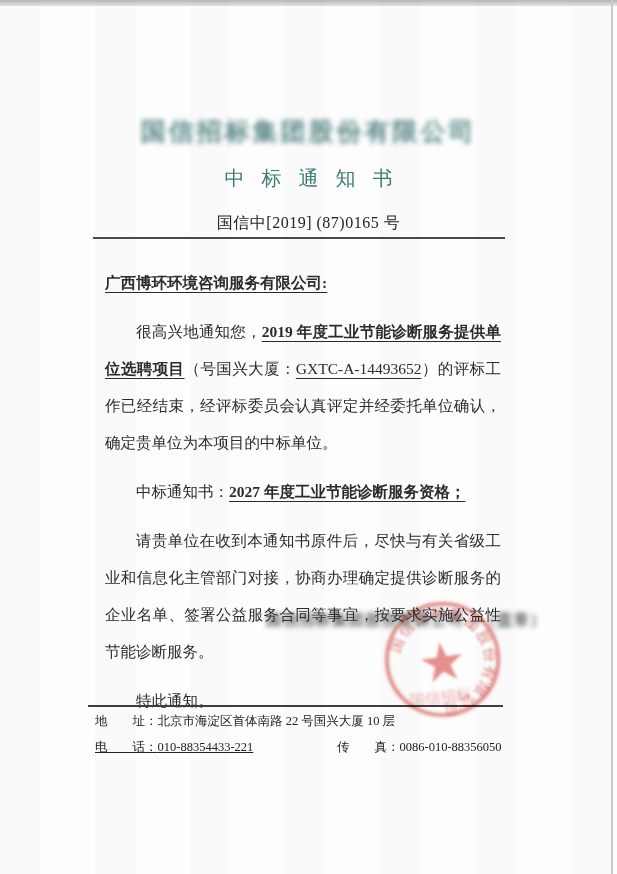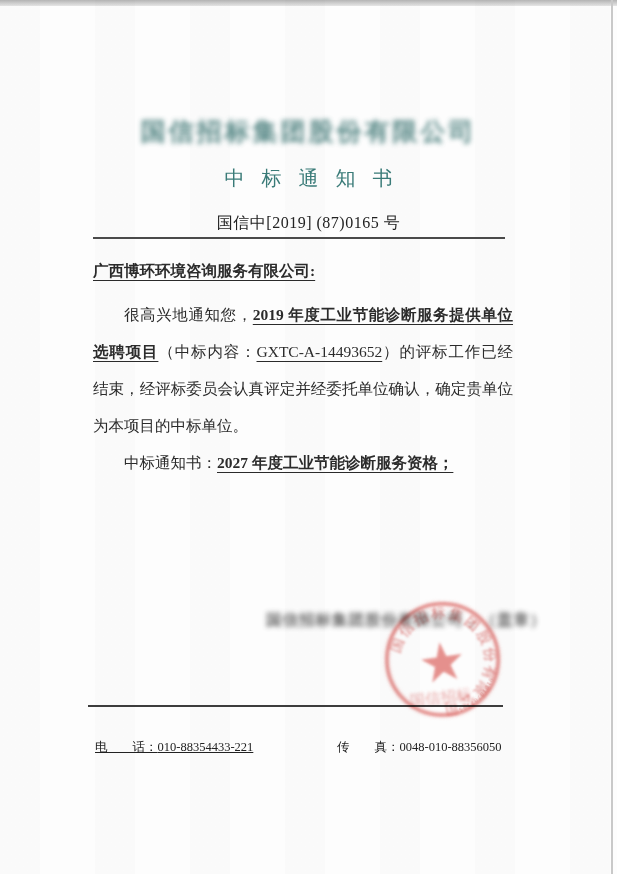--- a/index.html
+++ b/index.html
@@ -35,21 +35,21 @@
     text-align:center;font-size:16px;color:#222;letter-spacing:.5px;
   }
   .rule{position:absolute;background:#4a4a4a;height:2px;}
   .rule-header{top:237px;left:93px;width:412px;}
   .rule-footer{top:705px;left:88px;width:415px;height:1.5px;background:#3d3d3d;}
 
   .content{
     position:absolute;top:252px;left:93px;width:420px;
     font-size:15.5px;line-height:37px;text-align:justify;
   }
-  .content p{margin:0;}
+  .content p{margin:12px;}
   .recipient{margin-bottom:7px !important;}
   .para{text-indent:2em;}
   .closing{margin-top:12px !important;}
   .b{font-weight:bold;}
   .u{text-decoration:underline;text-underline-offset:4px;text-decoration-thickness:1px;}
 
   .signature-line{
     position:absolute;top:610px;left:266px;
     font-size:15.5px;font-weight:bold;color:#3a3a3a;
     letter-spacing:1px;filter:blur(2.4px);opacity:.75;white-space:nowrap;
@@ -80,34 +80,39 @@
   <div class="scan-noise"></div>
 
   <div class="letterhead">国信招标集团股份有限公司</div>
   <div class="doc-title">中标通知书</div>
   <div class="ref-number">国信中[2019] (87)0165 号</div>
   <div class="rule rule-header"></div>
 
   <div class="content">
     <p class="recipient"><span class="b u">广西博环环境咨询服务有限公司:</span></p>
 
-    <p class="para"><span>很高兴地通知您，</span><span class="b u">2019 年度工业节能诊断服务提供单位选聘项目</span><span>（中标内容：</span><span class="u">GXTC-A-14493652</span><span>）的评标工作已经结束，经评标委员会认真评定并经委托单位确认，确定贵单位为本项目的中标单位。</span></p>
+    <p class="para"><span>很高兴地通知您，</span><span class="b u">2019 年度工业节能诊断服务提供单位选聘项目</span><span>（号国兴大厦：</span><span class="u">GXTC-A-14493652</span><span>）的评标工作已经结束，经评标委员会认真评定并经委托单位确认，确定贵单位为本项目的中标单位。</span></p>
 
     <p class="para"><span>中标通知书：</span><span class="b u">2027 年度工业节能诊断服务资格；</span></p>
 
+    <p class="para">请贵单位在收到本通知书原件后，尽快与有关省级工业和信息化主管部门对接，协商办理确定提供诊断服务的企业名单、签署公益服务合同等事宜，按要求实施公益性节能诊断服务。</p>
 
+    <p class="para closing">特此通知。</p>
   </div>
 
   <div class="signature-line">国信招标集团股份有限公司，（盖章）</div>
 
   <div class="rule rule-footer"></div>
 
+  <div class="footer-row footer-row1">
+    <span>地　　址：</span><span>北京市海淀区首体南路 22 号国兴大厦 10 层</span>
+  </div>
   <div class="footer-row footer-row2">
     <span>电　　话：</span><span>010-88354433-221</span>
-    <span class="fax-block"><span>传　　真：</span><span>0048-010-88356050</span></span>
+    <span class="fax-block"><span>传　　真：</span><span>0086-010-88356050</span></span>
   </div>
 
   <div class="stamp">
     <svg width="165" height="170" viewBox="0 0 160 165" xmlns="http://www.w3.org/2000/svg">
       <defs>
         <path id="ringPath" d="M 38 80 A 42 42 0 1 1 37.99 80.3" fill="none"></path>
         <path id="codePath" d="M 126 96 A 48 48 0 0 1 96 127" fill="none"></path>
         <filter id="softBlur">
             <feGaussianBlur stdDeviation="0.9"></feGaussianBlur>
           </filter>

